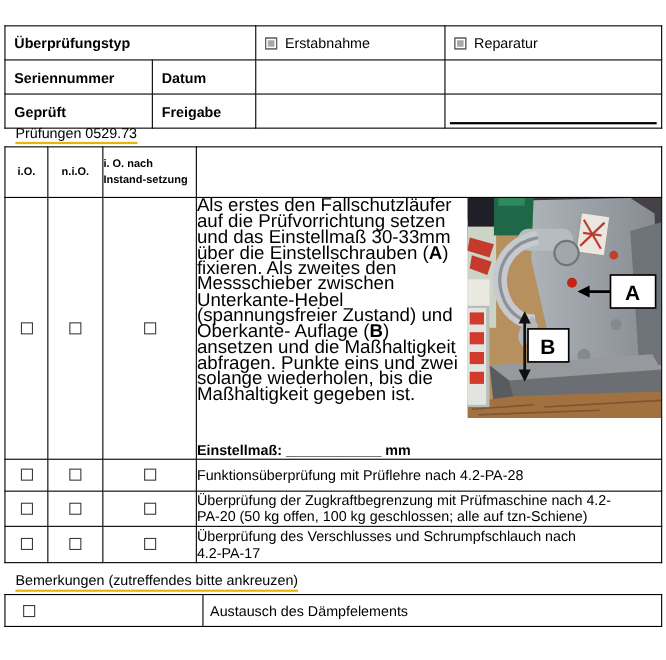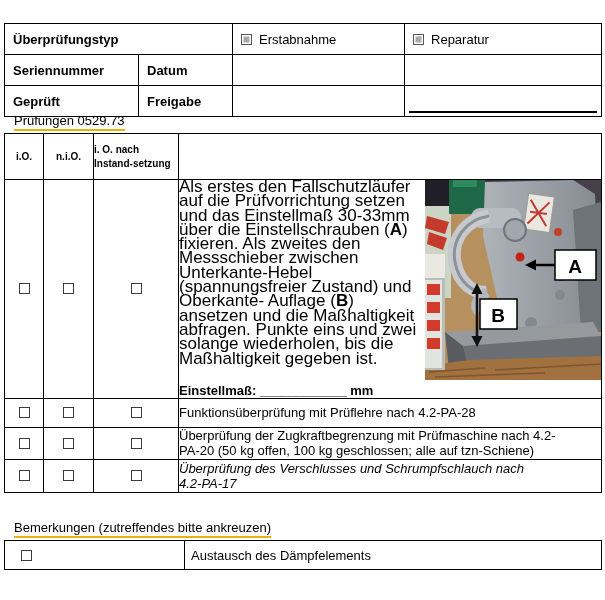--- a/index.html
+++ b/index.html
@@ -39,25 +39,25 @@
   .hdr-cell { font-weight:bold; font-size:10px; text-align:center; height:46px; }
   .hdr-cell--wrap { text-align:left; padding:1px 3px; line-height:14px; }
   .chk-cell { text-align:center; }
   .txt-cell { padding:2px 6px; font-size:13px; line-height:15px; vertical-align:middle;margin-left:40px; }
   .txt-cell .line { white-space:nowrap; }
 
   .proc-cell { vertical-align:top; padding:3px 2px 3px 4px; height:217px; }
   .photo-wrap { float:right; width:176px; height:200px; margin:0 0 2px 3px; }
   .photo-wrap svg { display:block; }
   .proc-text { font-size:17px; line-height:14.3px; width:238px; }
-  .measure-line { font-size:13px; font-weight:bold; margin-top:17px; white-space:nowrap; }
+  .measure-line { font-size:13px; font-weight:bold; margin-top:36px; white-space:nowrap; }
 
   .row-funk  td { height:29px; }
   .row-zug   td { height:32px; }
-  .row-versch td { height:33px;font-style:italic; }
+  .row-versch td { height:33px; }
   .row-lauf  td { height:27px; }
 
   
   .rem-table { position:absolute; top:540px; left:4px; width:597px; }
   .rem-table td { height:29px; }
   .rem-chk { padding-left:16px; }
   .rem-txt { padding-left:6px; font-size:13px; }
 </style>
 </head>
 <body>

